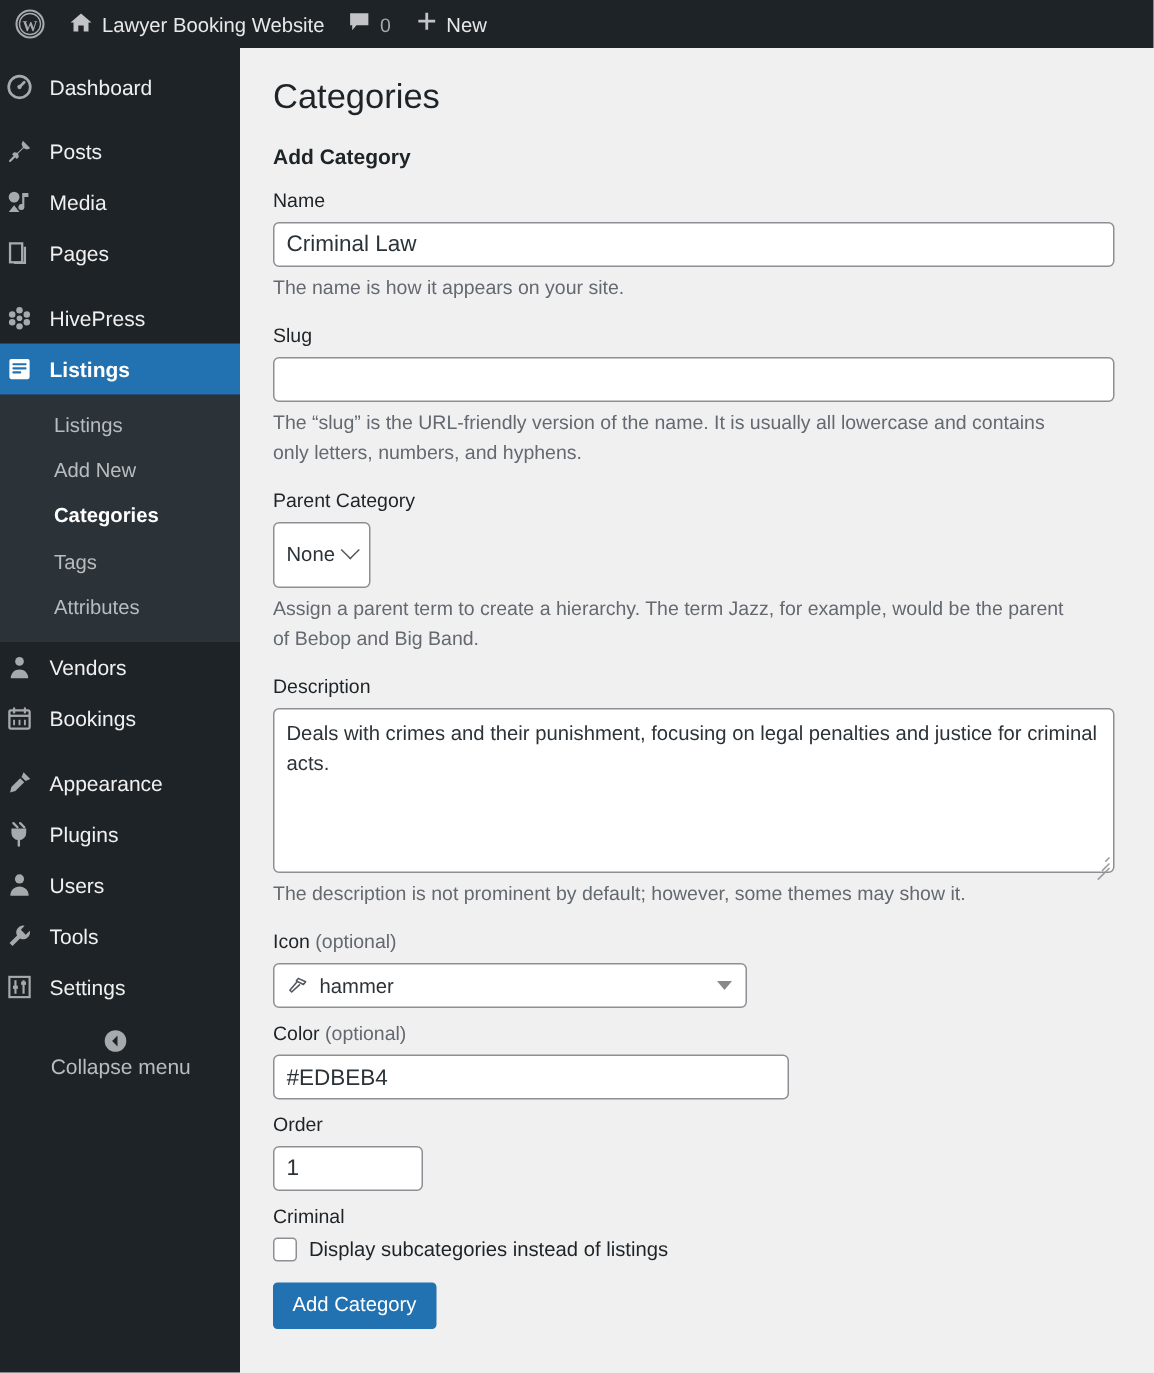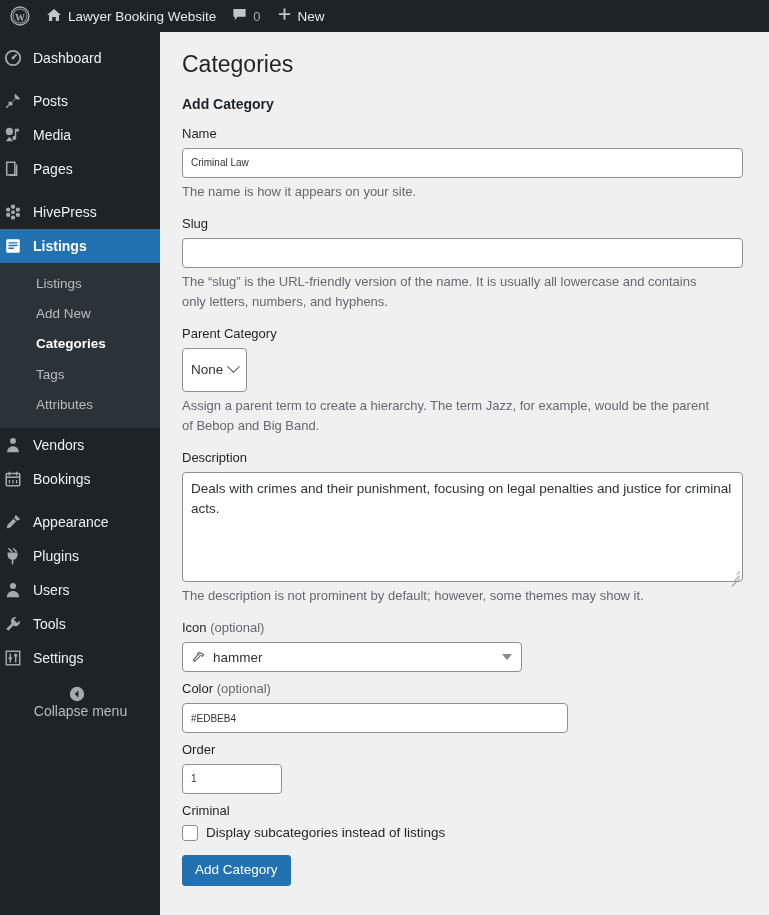--- a/index.html
+++ b/index.html
@@ -127,26 +127,26 @@
     max-width: 540px;
   }
   input.txt {
     display: block;
     width: 561px; height: 30px;
     padding: 0 8px;
     border: 1px solid #8c8f94;
     border-radius: 4px;
     background: #fff;
     color: #2c3338;
-    font-size: 10px;
+    font-size: 15px;
     font-family: "Liberation Sans", sans-serif;
     box-shadow: 0 0 0 transparent;
   }
   input.txt.small { width: 100px; }
-  input.txt.medium { width: 386px; }
+  input.txt.medium { width: 344px; }
   textarea.ta {
     display: block;
     width: 561px; height: 110px;
     padding: 6px 8px;
     border: 1px solid #8c8f94;
     border-radius: 4px;
     background: #fff;
     color: #2c3338;
     font-size: 13.5px;
     line-height: 1.5;
@@ -178,21 +178,21 @@
     gap: 6px;
   }
   .caret-down {
     width: 9px; height: 9px;
     border-right: 1.6px solid #555;
     border-bottom: 1.6px solid #555;
     transform: rotate(45deg) translate(-2px, -2px);
   }
   .select2 {
     position: relative;
-    width: 340px; height: 30px;
+    width: 316px; height: 30px;
     border: 1px solid #8c8f94;
     border-radius: 4px;
     background: #fff;
     display: flex; align-items: center;
     padding: 0 8px;
     font-size: 13.5px;
     color: #2c3338;
     cursor: pointer;
   }
   .select2 .s2-icon {

